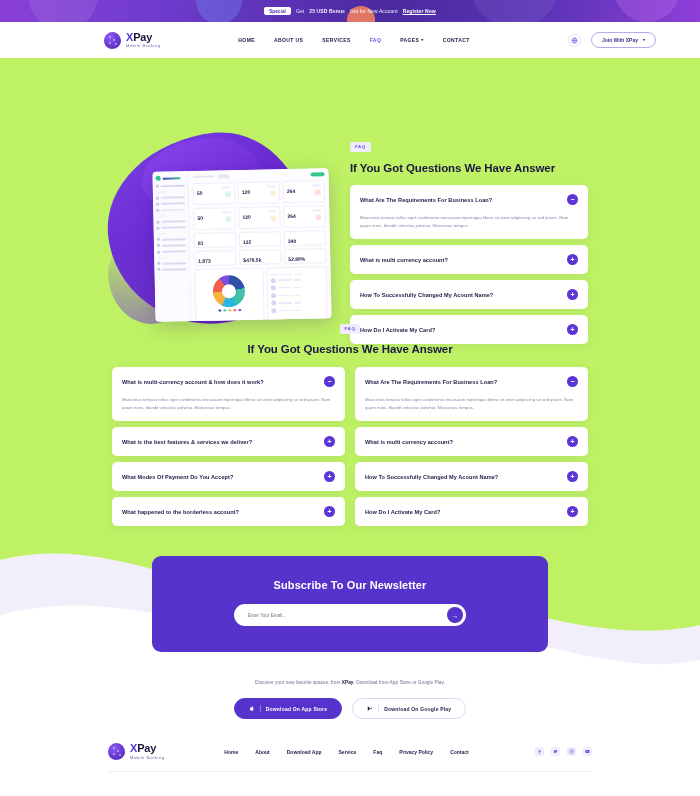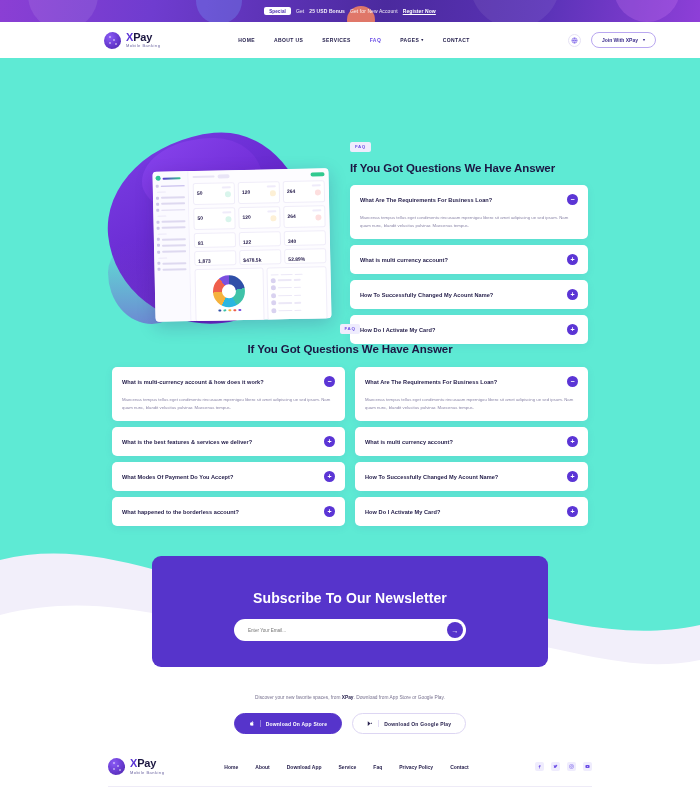--- a/index.html
+++ b/index.html
@@ -2,21 +2,21 @@
 <html><head>
 <meta charset="utf-8">
 <style>
   * { box-sizing: border-box; margin: 0; padding: 0; }
   html, body {
     width: 700px; height: 796px;
     font-family: "Liberation Sans", sans-serif;
     background: #ffffff;
     overflow: hidden;
   }
-  .page { position: relative; width: 700px; height: 679px; background:#5eead4; }
+  .page { position: relative; width: 700px; height: 679px; background:#bef264; }
 
   
   .topbar {
     position: relative; height: 22px; width: 100%;
     background: linear-gradient(100deg,#8b3fd4 0%, #6f3ccf 22%, #4b2a9e 55%, #5b33b8 78%, #8e3fd8 100%);
     overflow: hidden;
   }
   .tb-circ { position:absolute; border-radius:50%; }
   .tb-c1 { width:70px; height:70px; left:28px; top:-40px; background:rgba(255,255,255,0.09); }
   .tb-c2 { width:46px; height:46px; left:196px; top:-22px; background:rgba(120,160,255,0.30); }
@@ -192,21 +192,21 @@
     position:absolute; left:0; right:0; top:520px; height:230px; z-index:0; overflow:hidden;
   }
   .wave svg { display:block; width:100%; height:100%; }
 
   
   .news-wrap { position:relative; z-index:2; margin-top:24px; padding:0 152px; }
   .news {
     background:#5634cb; border-radius:9px; padding:23px 0 26px;
     text-align:center;
   }
-  .news-title { color:#fff; font-size:14px; font-weight:bold; letter-spacing:.1px;margin-top:11px; }
+  .news-title { color:#fff; font-size:11px; font-weight:bold; letter-spacing:.1px; }
   .news-form {
     margin:13px auto 0; width:232px; height:22px;
     background:#fff; border-radius:12px;
     display:flex; align-items:center; padding:0 3px 0 14px;
   }
   .news-input {
     flex:1; border:0; outline:0; font-size:4.6px; color:#8a85a6;
     font-family:"Liberation Sans", sans-serif; background:transparent;
   }
   .news-btn {

